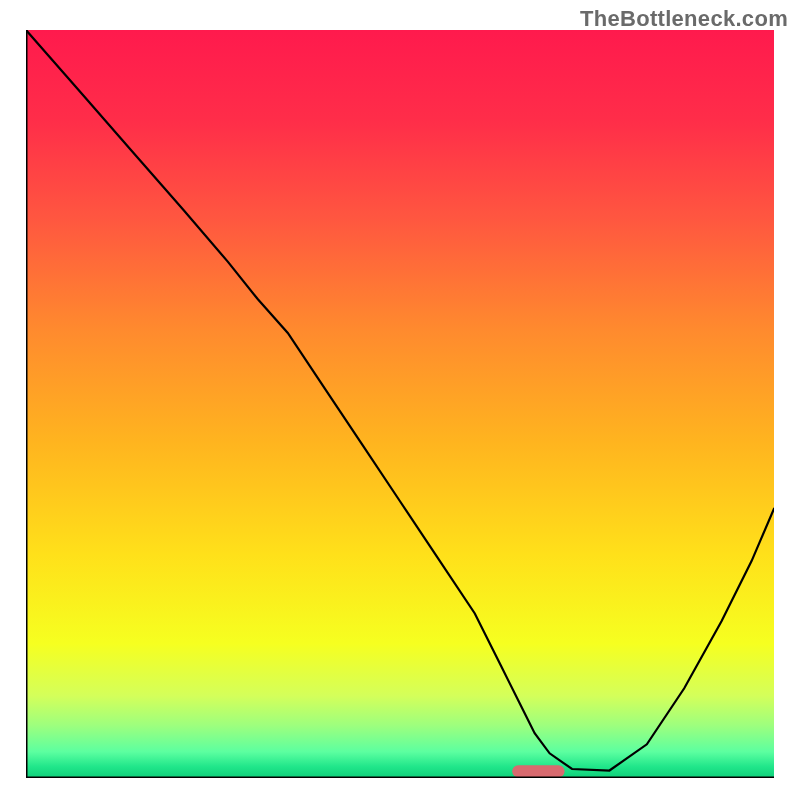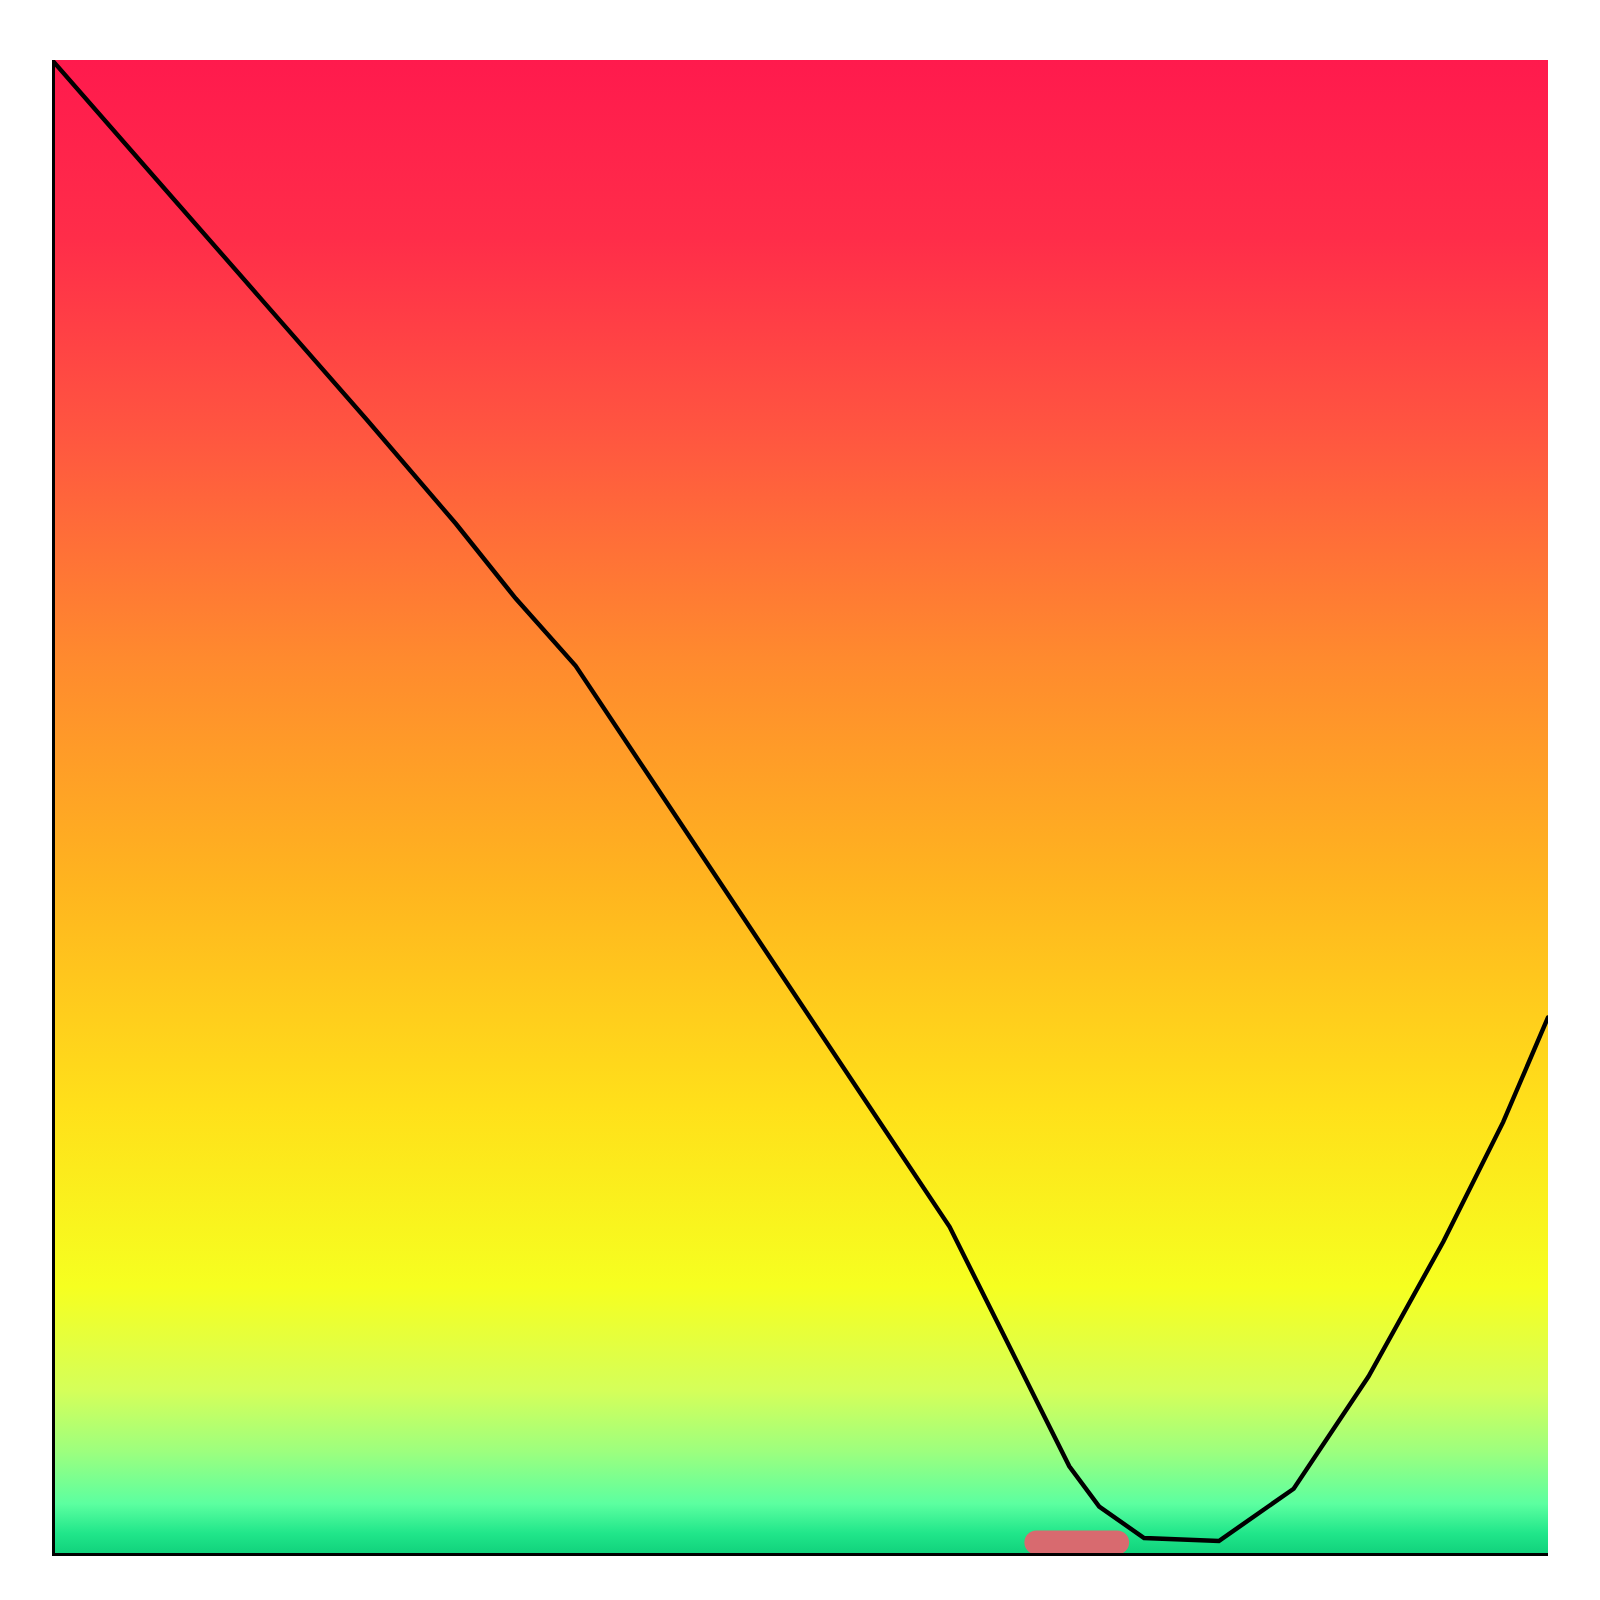--- a/index.html
+++ b/index.html
@@ -36,20 +36,21 @@
   }
   .plot svg {
     display: block;
   }
 </style>
 </head>
 <body>
 
 <div class="wrap">
 
+  <div class="watermark">TheBottleneck.com</div>
 
   <div class="plot">
     <svg id="chartSvg" viewBox="0 0 100 100" preserveAspectRatio="none" width="748" height="748">
       <defs>
         <linearGradient id="bgGrad" x1="0" y1="0" x2="0" y2="1">
             <stop offset="0.00%" stop-color="#ff1a4d"></stop>
             <stop offset="12.00%" stop-color="#ff2d49"></stop>
             <stop offset="25.00%" stop-color="#ff5640"></stop>
             <stop offset="40.00%" stop-color="#ff8a2e"></stop>
             <stop offset="55.00%" stop-color="#ffb41f"></stop>

